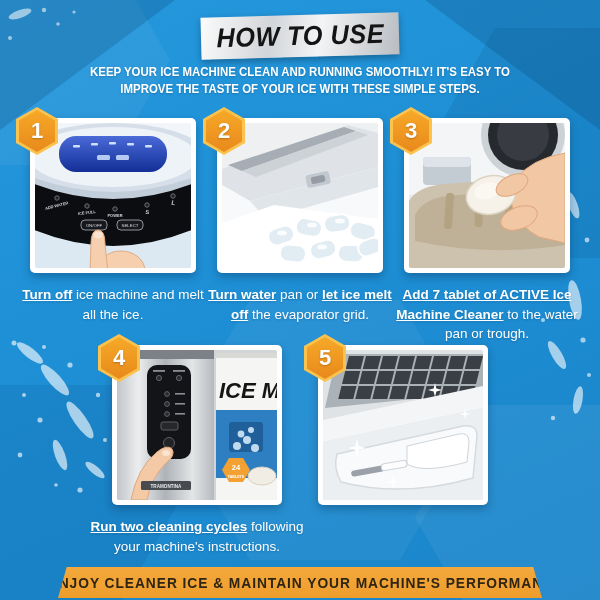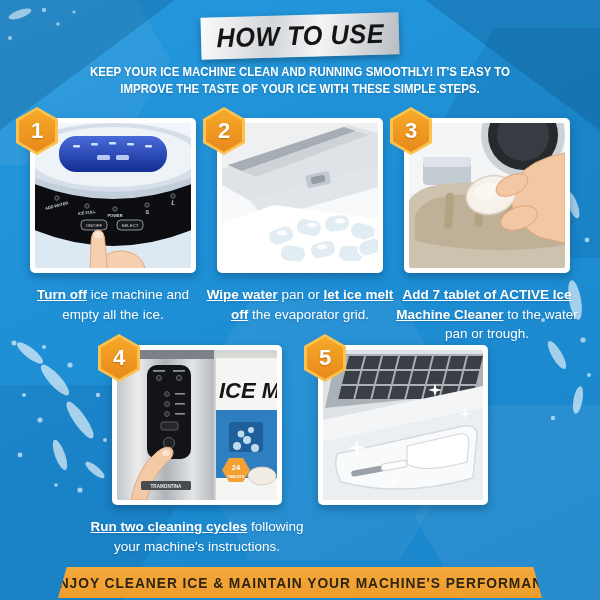--- a/index.html
+++ b/index.html
@@ -183,21 +183,21 @@
           <text x="59" y="104" font-size="4.4" fill="#d8dce2" text-anchor="middle">ON/OFF</text>
           <text x="95" y="104" font-size="4.4" fill="#d8dce2" text-anchor="middle">SELECT</text>
         </g>
         <g fill="#f6cfae" stroke="#e0ab82">
           <ellipse cx="86" cy="148" rx="24" ry="20"></ellipse>
           <path d="M55 150 L56 121 Q56 107 63 107 Q70 107 70 121 L73 150 Z"></path>
         </g>
         <ellipse cx="63" cy="112" rx="4.5" ry="3.6" fill="#fbe3cf"></ellipse>
       </svg>
     </div>
-    <p class="caption row1cap"><span class="b">Turn off</span><span> ice machine and empty all the ice.</span></p>
+    <p class="caption row1cap"><span class="b">Turn off</span><span> ice machine and melt all the ice.</span></p>
   </div>
 
   <div class="step s2">
     <div class="photo">
       <div class="badge">
         <div class="inner">
             <span>2</span>
           </div>
       </div>
       <svg class="ph" viewBox="0 0 156 145">
@@ -223,21 +223,21 @@
           <rect x="136" y="116" width="24" height="16" rx="8" transform="rotate(-20 148 124)"></rect>
         </g>
         <g fill="#ffffff" opacity=".85">
           <ellipse cx="60" cy="110" rx="5" ry="2.5"></ellipse>
           <ellipse cx="90" cy="102" rx="5" ry="2.5"></ellipse>
           <ellipse cx="118" cy="98" rx="5" ry="2.5"></ellipse>
           <ellipse cx="100" cy="124" rx="5" ry="2.5"></ellipse>
         </g>
       </svg>
     </div>
-    <p class="caption row1cap"><span class="b">Wipe water</span><span> pan or </span><span class="b">let ice melt off</span><span> the evaporator grid.</span></p>
+    <p class="caption row1cap"><span class="b">Turn water</span><span> pan or </span><span class="b">let ice melt off</span><span> the evaporator grid.</span></p>
   </div>
 
   <div class="step s3">
     <div class="photo">
       <div class="badge">
         <div class="inner">
             <span>3</span>
           </div>
       </div>
       <svg class="ph" viewBox="0 0 156 145">

